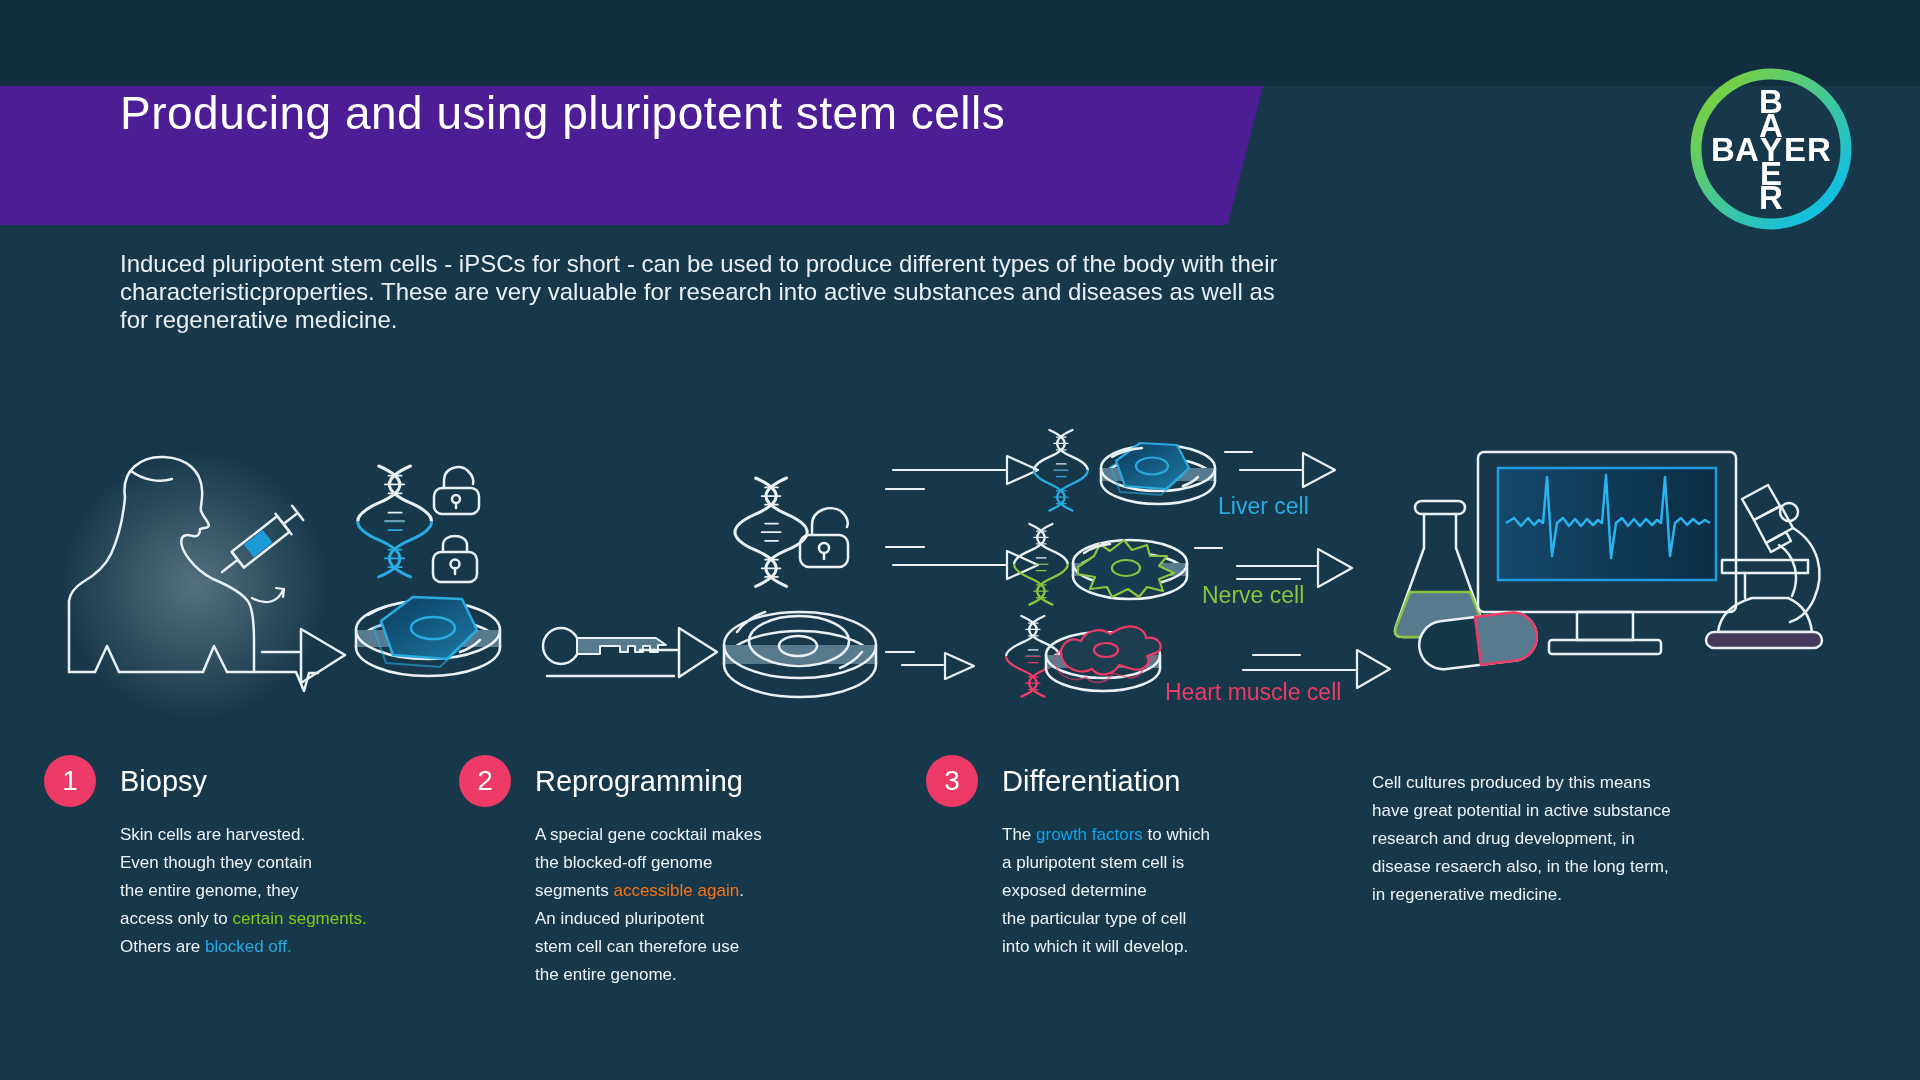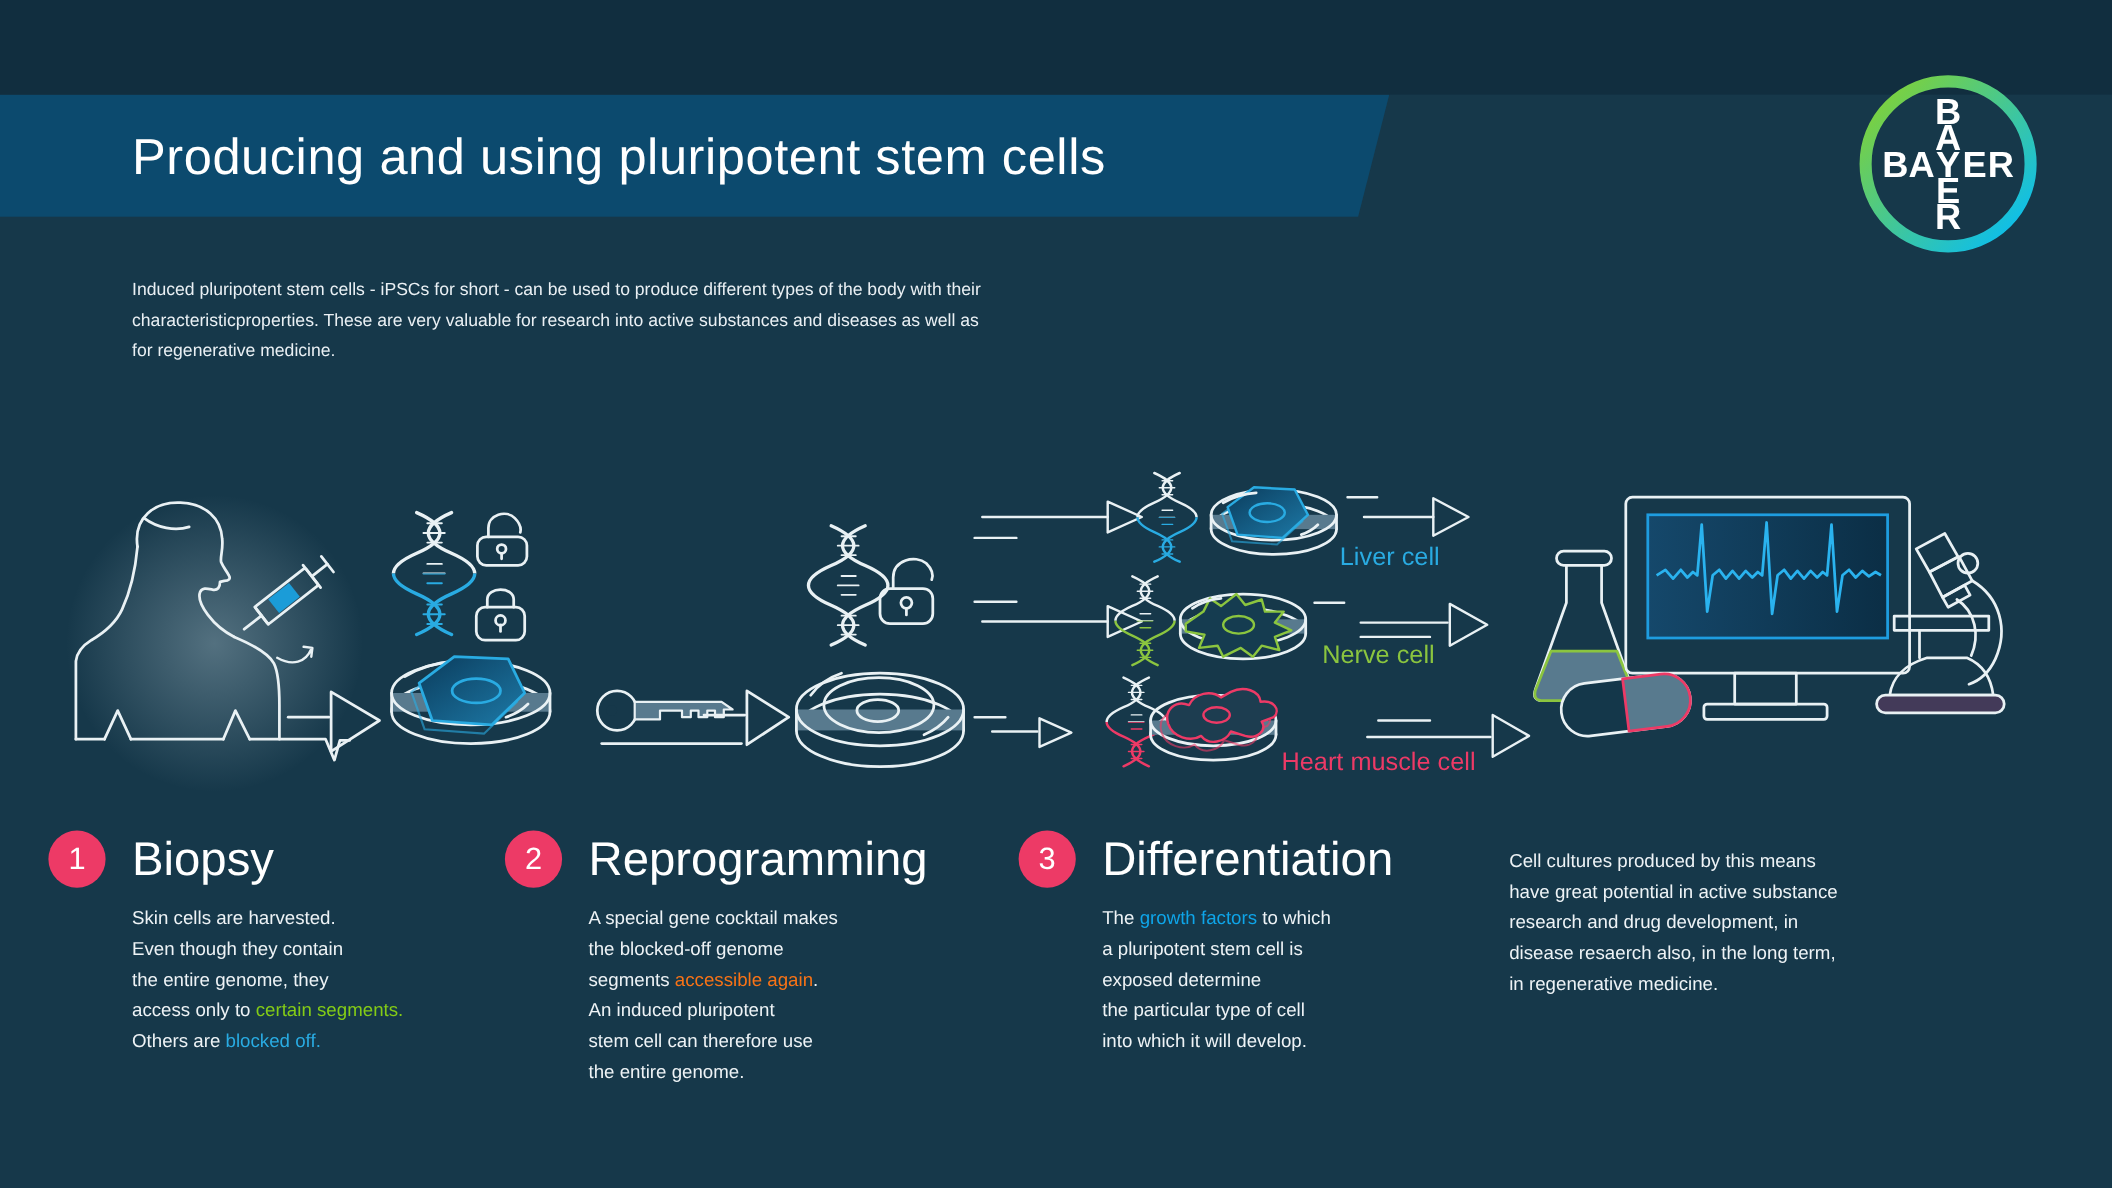--- a/index.html
+++ b/index.html
@@ -1,38 +1,38 @@
 <!DOCTYPE html>
 <html><head>
 <meta charset="utf-8">
 <style>
   html,body{margin:0;padding:0;background:#0d2534;}
   .stage{position:relative;width:1920px;height:1080px;overflow:hidden;background:#16384a;
          font-family:"Liberation Sans",sans-serif;color:#fff;}
   .topband{position:absolute;left:0;top:0;width:1920px;height:86px;background:#112e3f;}
-  .banner{position:absolute;left:0;top:86px;width:1263px;height:111px;background:#0c4a6e;
-          clip-path:polygon(0 0,1263px 0,1227px 141px,0 141px);display:flex;align-items:center;}
+  .banner{position:absolute;left:0;top:86px;width:1263px;height:139px;background:#4c1d95;
+          clip-path:polygon(0 0,1263px 0,1227px 141px,0 141px);display:flex;}
   .banner h1{margin:0 0 0 120px;font-size:46px;font-weight:400;color:#ffffff;letter-spacing:.5px;}
-  .intro{position:absolute;left:120px;top:250px;margin:0;font-size:16px;line-height:28px;color:#eaf0f4;}
+  .intro{position:absolute;left:120px;top:250px;margin:0;font-size:24px;line-height:28px;color:#eaf0f4;}
   .intro span{display:block;}
   .logo-svg{position:absolute;left:1686px;top:64px;}
   .logo-letter{font-family:"Liberation Sans",sans-serif;font-weight:bold;font-size:33px;fill:#ffffff;}
   .diagram{position:absolute;left:0;top:0;width:1920px;height:1080px;}
 
   .o{fill:none;stroke:#e9f1f4;stroke-width:2.5;stroke-linecap:round;stroke-linejoin:round;}
   .o2{fill:none;stroke:#e9f1f4;stroke-width:2.2;stroke-linecap:round;stroke-linejoin:round;}
   .lbl{font-family:"Liberation Sans",sans-serif;font-size:23px;}
   .fBlue{fill:#29abe2}.fGreen{fill:#8bc53f}.fPink{fill:#ed3a66}
 
   .sec{position:absolute;top:755px;}
   .s0{left:44px}.s1{left:459px}.s2{left:926px}.s3{left:1372px}
   .sec-head{display:flex;align-items:center;gap:24px;min-height:52px;}
   .num{width:52px;height:52px;border-radius:50%;background:#ed3a66;display:flex;align-items:center;
        justify-content:center;font-size:28px;color:#fff;flex:0 0 auto;}
-  .sec h2{margin:0;font-size:43px;font-weight:400;color:#fff;white-space:nowrap;}
+  .sec h2{margin:0;font-size:29px;font-weight:400;color:#fff;white-space:nowrap;}
   .sec-body{margin:14px 0 0 76px;font-size:17px;line-height:28px;color:#eef3f6;}
   .sec.no-num .sec-body{margin-left:0;}
   .sec-body .line{white-space:nowrap;}
 </style>
 </head>
 <body>
 
 <div class="stage">
 
   <div class="topband"></div>

